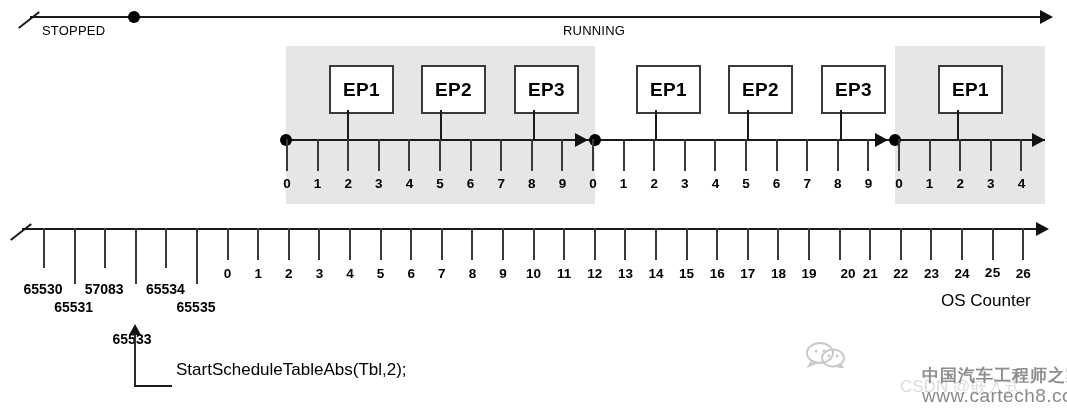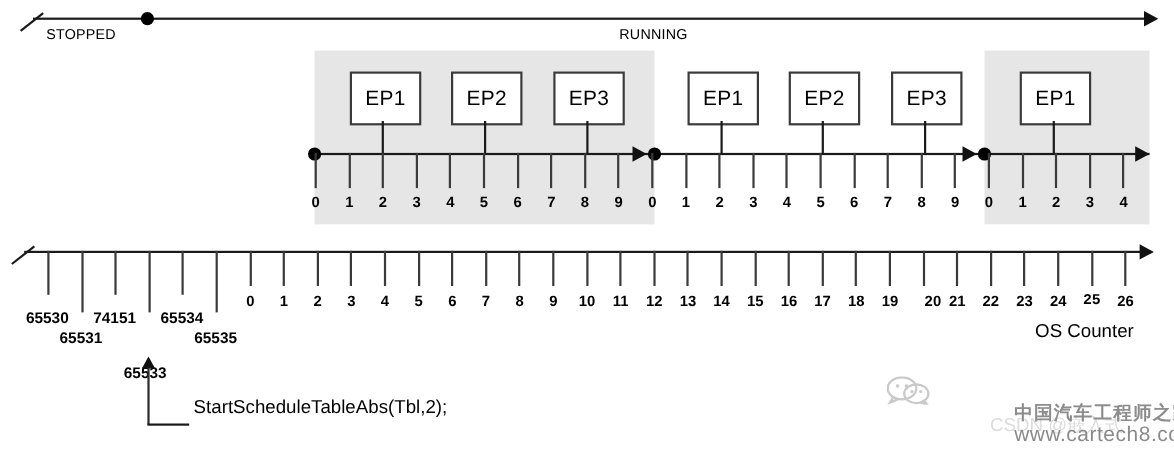--- a/index.html
+++ b/index.html
@@ -31,21 +31,21 @@
 
   
   .lbl{position:absolute;white-space:nowrap;}
   .state-lbl{font-size:13px;letter-spacing:.2px;}
   .num{position:absolute;font-size:13.5px;font-weight:bold;text-align:center;}
   .bignum{position:absolute;font-size:14px;font-weight:bold;text-align:center;white-space:nowrap;}
 
   
   .ep{position:absolute;background:#fff;border:2px solid #3a3a3a;
       display:flex;align-items:center;justify-content:center;
-      font-size:19px;font-weight:normal;letter-spacing:.3px;}
+      font-size:19px;font-weight:bold;letter-spacing:.3px;margin-left:11px;}
 
   
   .callout-title{position:absolute;font-size:17px;white-space:nowrap;}
   .callout-sub{position:absolute;font-size:13px;white-space:nowrap;}
   .oscounter{position:absolute;font-size:17px;white-space:nowrap;}
 
   
   .wm{position:absolute;pointer-events:none;}
   .wm-cn{font-size:21px;color:#bdbdbd;white-space:nowrap;letter-spacing:2px;}
   .wm-red{font-size:17px;color:#8d8d8d;white-space:nowrap;font-weight:bold;letter-spacing:1px;}
@@ -167,21 +167,21 @@
 
   <div class="break" style="left:8px;top:231px;"></div>
   <div class="hline" style="left:22px;top:228px;width:1018px;"></div>
   <div class="arrow-r" style="left:1036px;top:222px;"></div>
   <div id="counter-ticks">
       <div class="tick" style="left: 43px; top: 228px; height: 40px;"></div>
       <div class="bignum" style="left: 11px; top: 281px; width: 64px;">65530</div>
       <div class="tick" style="left: 73.6px; top: 228px; height: 56px;"></div>
       <div class="bignum" style="left: 41.6px; top: 299px; width: 64px;">65531</div>
       <div class="tick" style="left: 104.2px; top: 228px; height: 40px;"></div>
-      <div class="bignum" style="left: 72.2px; top: 281px; width: 64px;">74151</div>
+      <div class="bignum" style="left: 72.2px; top: 281px; width: 64px;">57083</div>
       <div class="tick" style="left: 134.8px; top: 228px; height: 56px;"></div>
       <div class="bignum" style="left: 100px; top: 299px; width: 64px; margin-top: 32px;">65533</div>
       <div class="tick" style="left: 165.4px; top: 228px; height: 40px;"></div>
       <div class="bignum" style="left: 133.4px; top: 281px; width: 64px;">65534</div>
       <div class="tick" style="left: 196px; top: 228px; height: 56px;"></div>
       <div class="bignum" style="left: 164px; top: 299px; width: 64px;">65535</div>
       <div class="tick" style="left: 226.6px; top: 228px; height: 32px;"></div>
       <div class="num" style="left: 211.6px; top: 266px; width: 32px;">0</div>
       <div class="tick" style="left: 257.2px; top: 228px; height: 32px;"></div>
       <div class="num" style="left: 242.2px; top: 266px; width: 32px;">1</div>

